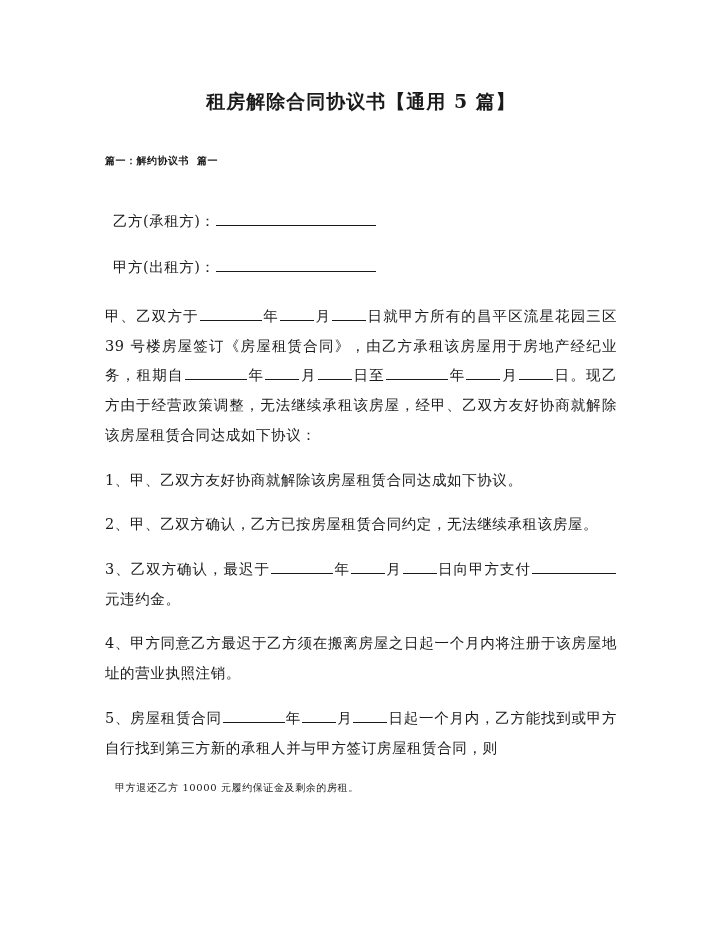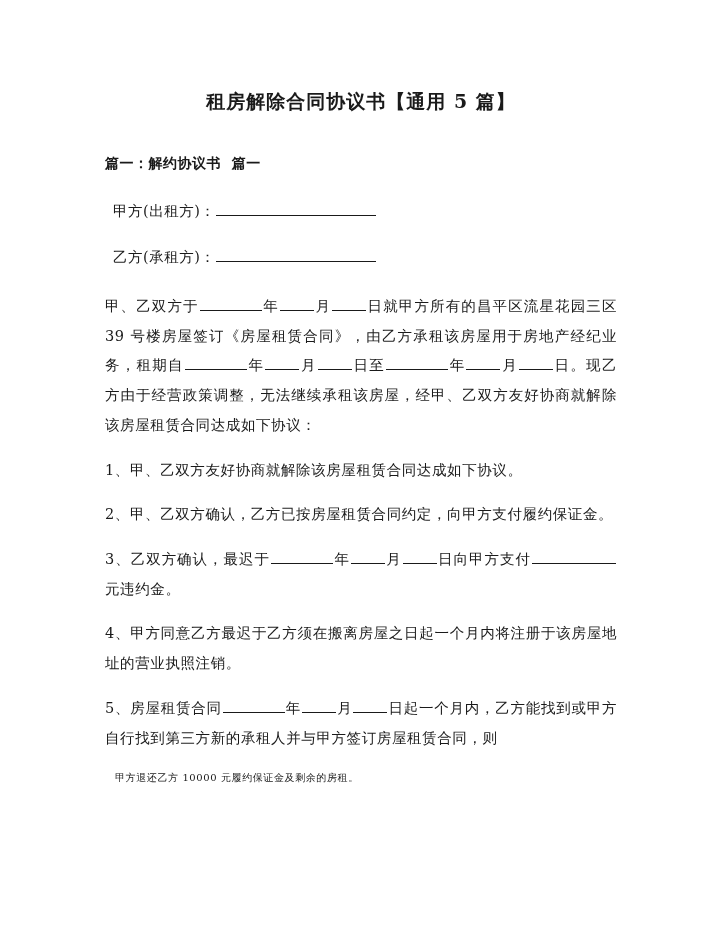--- a/index.html
+++ b/index.html
@@ -35,23 +35,23 @@
     font-size: 19px;
     font-weight: bold;
     text-align: center;
     letter-spacing: 1px;
     margin: 0 0 38px 0;
     line-height: 1.4;
     white-space: pre;
   }
 
   .section-heading {
-    font-size: 14px;
+    font-size: 10px;
     font-weight: bold;
-    margin: 0 0 26px 0;
+    margin: 0 0 42px 0;
     line-height: 1.5;
     letter-spacing: 0.5px;
     white-space: pre;
   }
 
   .field-line {
     font-size: 14.5px;
     line-height: 1.6;
     margin: 0 0 23px 0;
     padding-left: 8px;
@@ -105,37 +105,37 @@
 <body>
 
 <div class="page">
   <div class="content">
 
     <h1 class="doc-title">租房解除合同协议书【通用 5 篇】</h1>
 
     <h2 class="section-heading">篇一：解约协议书  篇一</h2>
 
     <p class="field-line">
-      <span>甲方(出租方)：</span><span class="blank w-xl" style="width:160px"></span>
+      <span>乙方(承租方)：</span><span class="blank w-xl" style="width:160px"></span>
     </p>
 
     <p class="field-line">
-      <span>乙方(承租方)：</span><span class="blank w-xl" style="width:160px"></span>
+      <span>甲方(出租方)：</span><span class="blank w-xl" style="width:160px"></span>
     </p>
 
     <p class="para">
       <span>甲、乙双方于</span><span class="blank w-lg"></span><span>年</span><span class="blank w-sm"></span><span>月</span><span class="blank w-sm"></span><span>日就甲方所有的昌平区流星花园三区 39 号楼房屋签订《房屋租赁合同》，由乙方承租该房屋用于房地产经纪业务，租期自</span><span class="blank w-lg"></span><span>年</span><span class="blank w-sm"></span><span>月</span><span class="blank w-sm"></span><span>日至</span><span class="blank w-lg"></span><span>年</span><span class="blank w-sm"></span><span>月</span><span class="blank w-sm"></span><span>日。现乙方由于经营政策调整，无法继续承租该房屋，经甲、乙双方友好协商就解除该房屋租赁合同达成如下协议：</span>
     </p>
 
     <p class="clause">
       <span class="num">1、</span><span>甲、乙双方友好协商就解除该房屋租赁合同达成如下协议。</span>
     </p>
 
     <p class="clause">
-      <span class="num">2、</span><span>甲、乙双方确认，乙方已按房屋租赁合同约定，向甲方支付履约保证金。</span>
+      <span class="num">2、</span><span>甲、乙双方确认，乙方已按房屋租赁合同约定，无法继续承租该房屋。</span>
     </p>
 
     <p class="clause">
       <span class="num">3、</span><span>乙双方确认，最迟于</span><span class="blank w-lg"></span><span>年</span><span class="blank w-sm"></span><span>月</span><span class="blank w-sm"></span><span>日向甲方支付</span><span class="blank w-flex"></span><span>元违约金。</span>
     </p>
 
     <p class="clause">
       <span class="num">4、</span><span>甲方同意乙方最迟于乙方须在搬离房屋之日起一个月内将注册于该房屋地址的营业执照注销。</span>
     </p>
 

